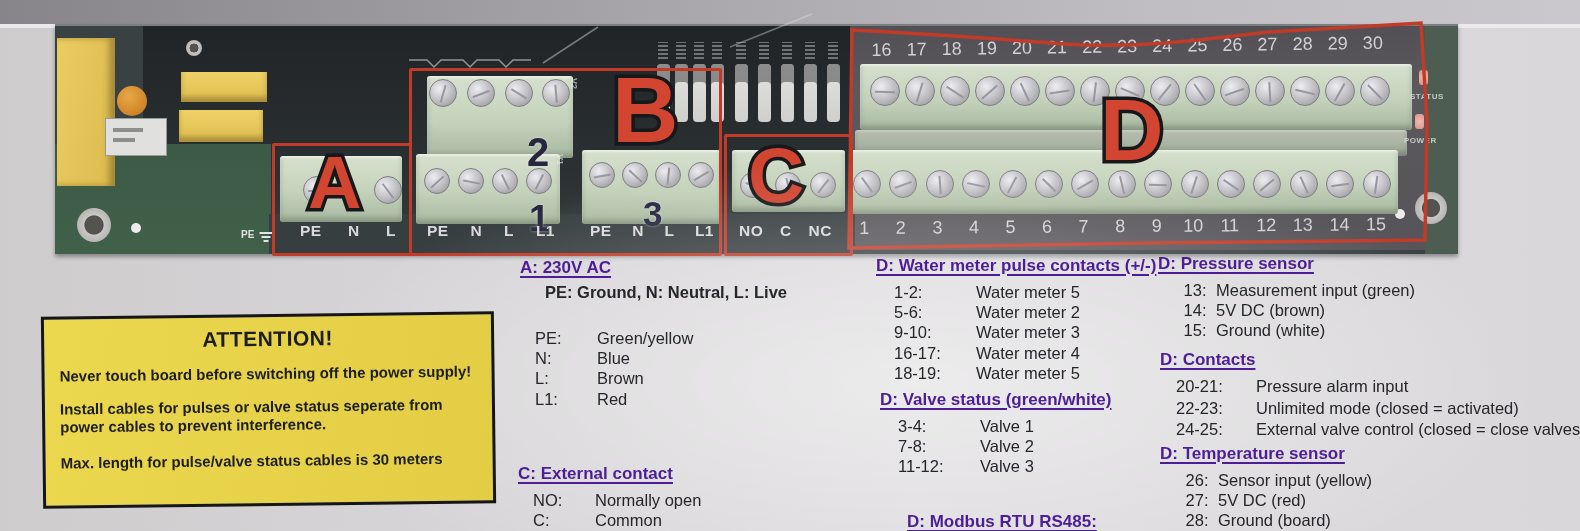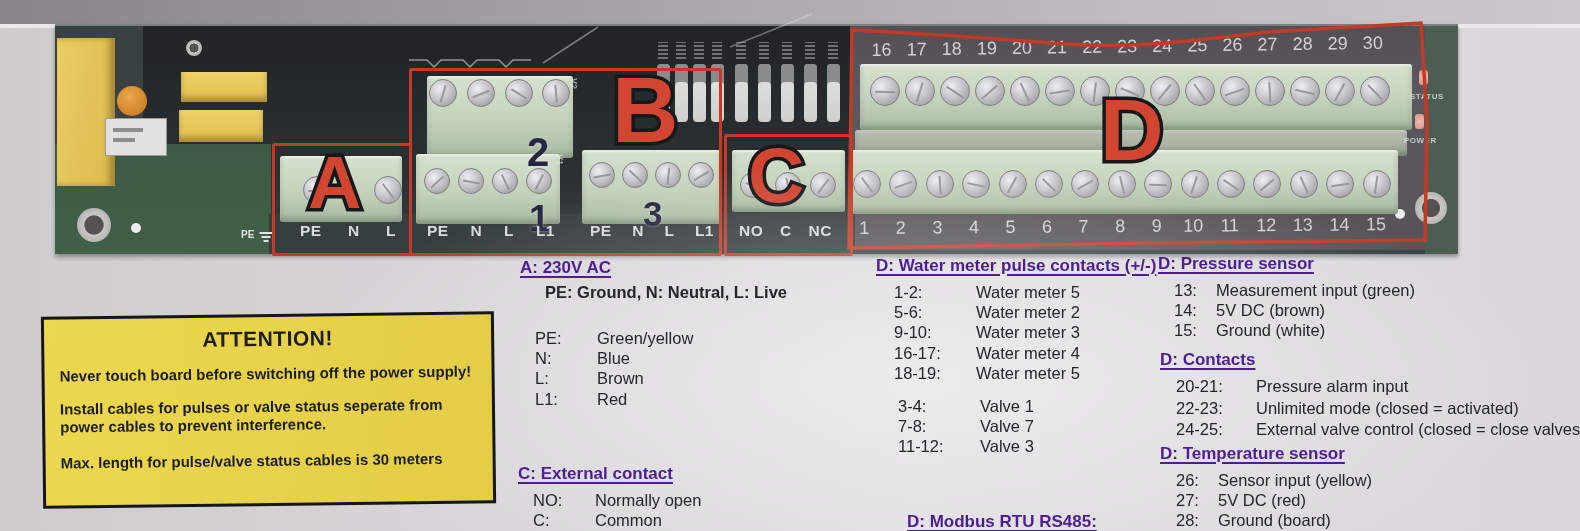--- a/index.html
+++ b/index.html
@@ -88,21 +88,21 @@
   .lnote{font-size:16.5px;font-weight:700;margin:5px 0 0 25px;white-space:nowrap;}
   .lrows{margin-top:6px;}
   .lrow{display:flex;font-size:16.5px;font-weight:400;line-height:20.2px;white-space:nowrap;}
   .lrow .k{flex:0 0 auto;}
   .lrow .v{flex:0 0 auto;}
   #sec-b .lrows,#sec-c .lrows{margin-left:15px;}
   #sec-b .k,#sec-c .k{width:62px;}
   #sec-dwater .lrows,#sec-dvalve .lrows{margin-left:18px;}
   #sec-dwater .k,#sec-dvalve .k{width:82px;}
   #sec-dpress .lrows,#sec-dtemp .lrows{margin-left:16px;}
-  #sec-dpress .k,#sec-dtemp .k{width:42px;}
+  #sec-dpress .k,#sec-dtemp .k{width:42px;text-align:center;}
   #sec-dcont .lrows{margin-left:16px;}
   #sec-dcont .k{width:80px;}
   #sec-dcont .lrow{line-height:21.5px;}
   .pairrow{display:flex;font-size:16.5px;font-weight:700;margin:6px 0 0 22px;}
   .pairrow .pk{width:108px;}
   #sec-a{left:520px;top:258px;}
   #sec-b{left:520px;top:322px;}
   #sec-c{left:518px;top:464px;}
   #sec-dwater{left:876px;top:256px;}
   #sec-dvalve{left:880px;top:390px;}
@@ -495,29 +495,30 @@
           <span class="v">Water meter 4</span>
         </div>
         <div class="lrow">
           <span class="k">18-19:</span>
           <span class="v">Water meter 5</span>
         </div>
       </div>
   </div>
 
   <div class="lsec" id="sec-dvalve">
+    <div class="lhead">D: Valve status (green/white)</div>
     <div class="lrows">
 
     <div class="lrow">
           <span class="k">3-4:</span>
           <span class="v">Valve 1</span>
         </div>
         <div class="lrow">
           <span class="k">7-8:</span>
-          <span class="v">Valve 7</span>
+          <span class="v">Valve 2</span>
         </div>
         <div class="lrow">
           <span class="k">11-12:</span>
           <span class="v">Valve 3</span>
         </div>
       </div>
   </div>
 
   <div class="lsec" id="sec-dmodbus">
     <div class="lhead">D: Modbus RTU RS485:</div>

